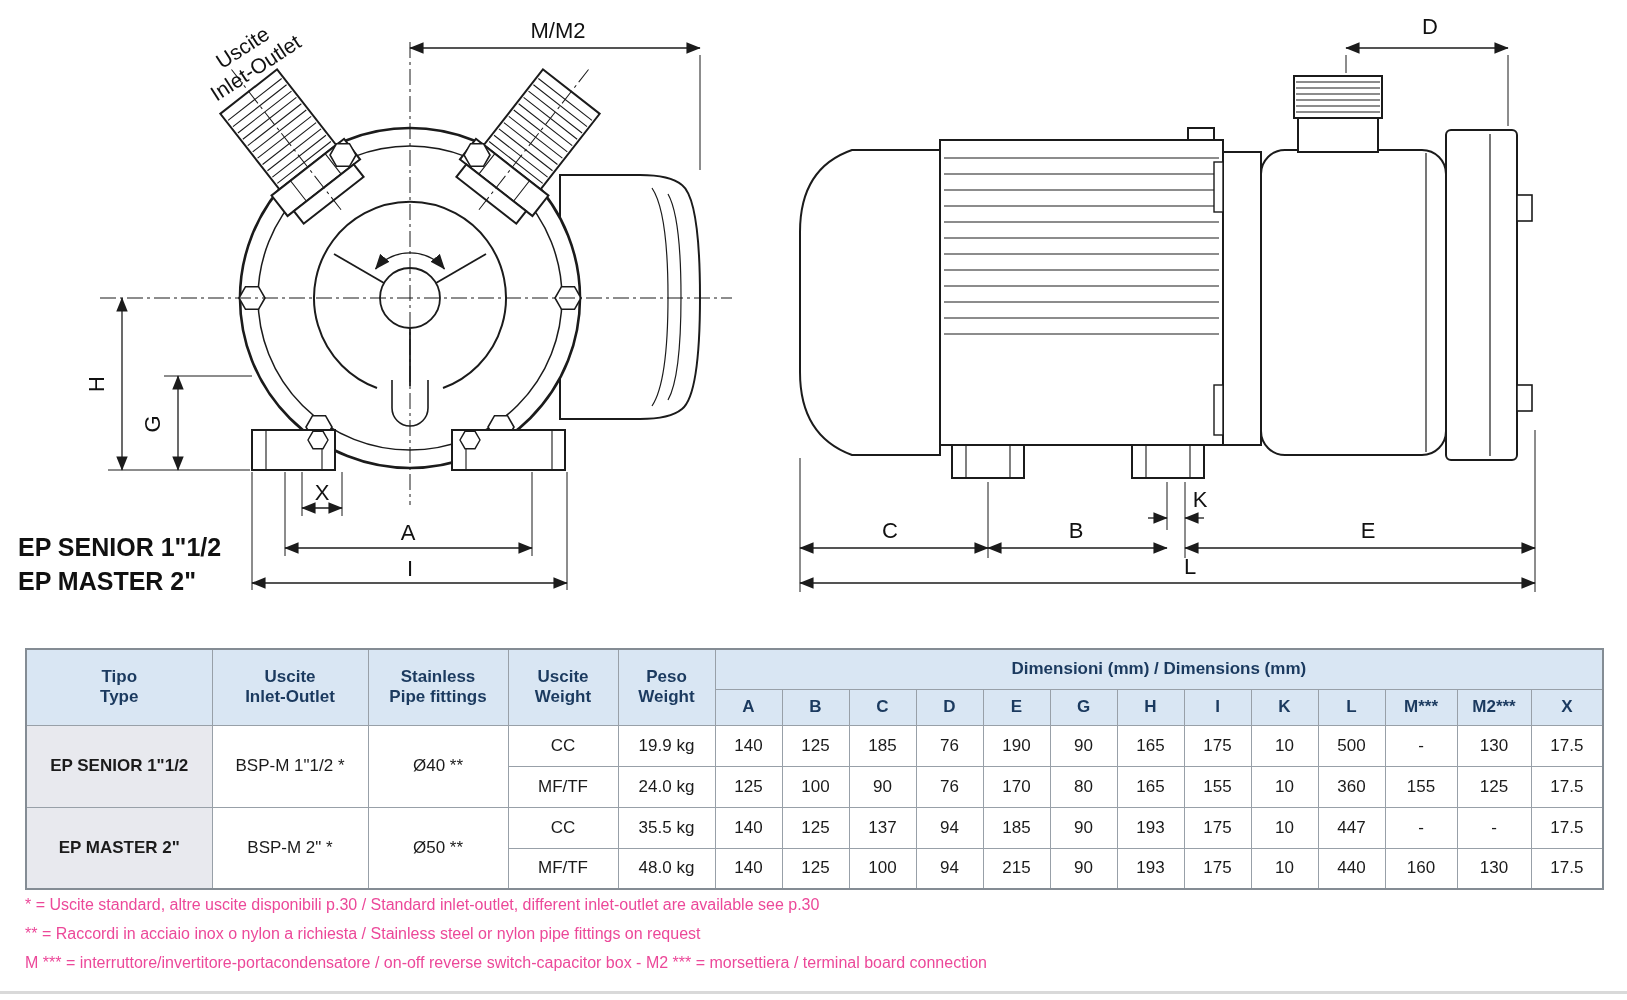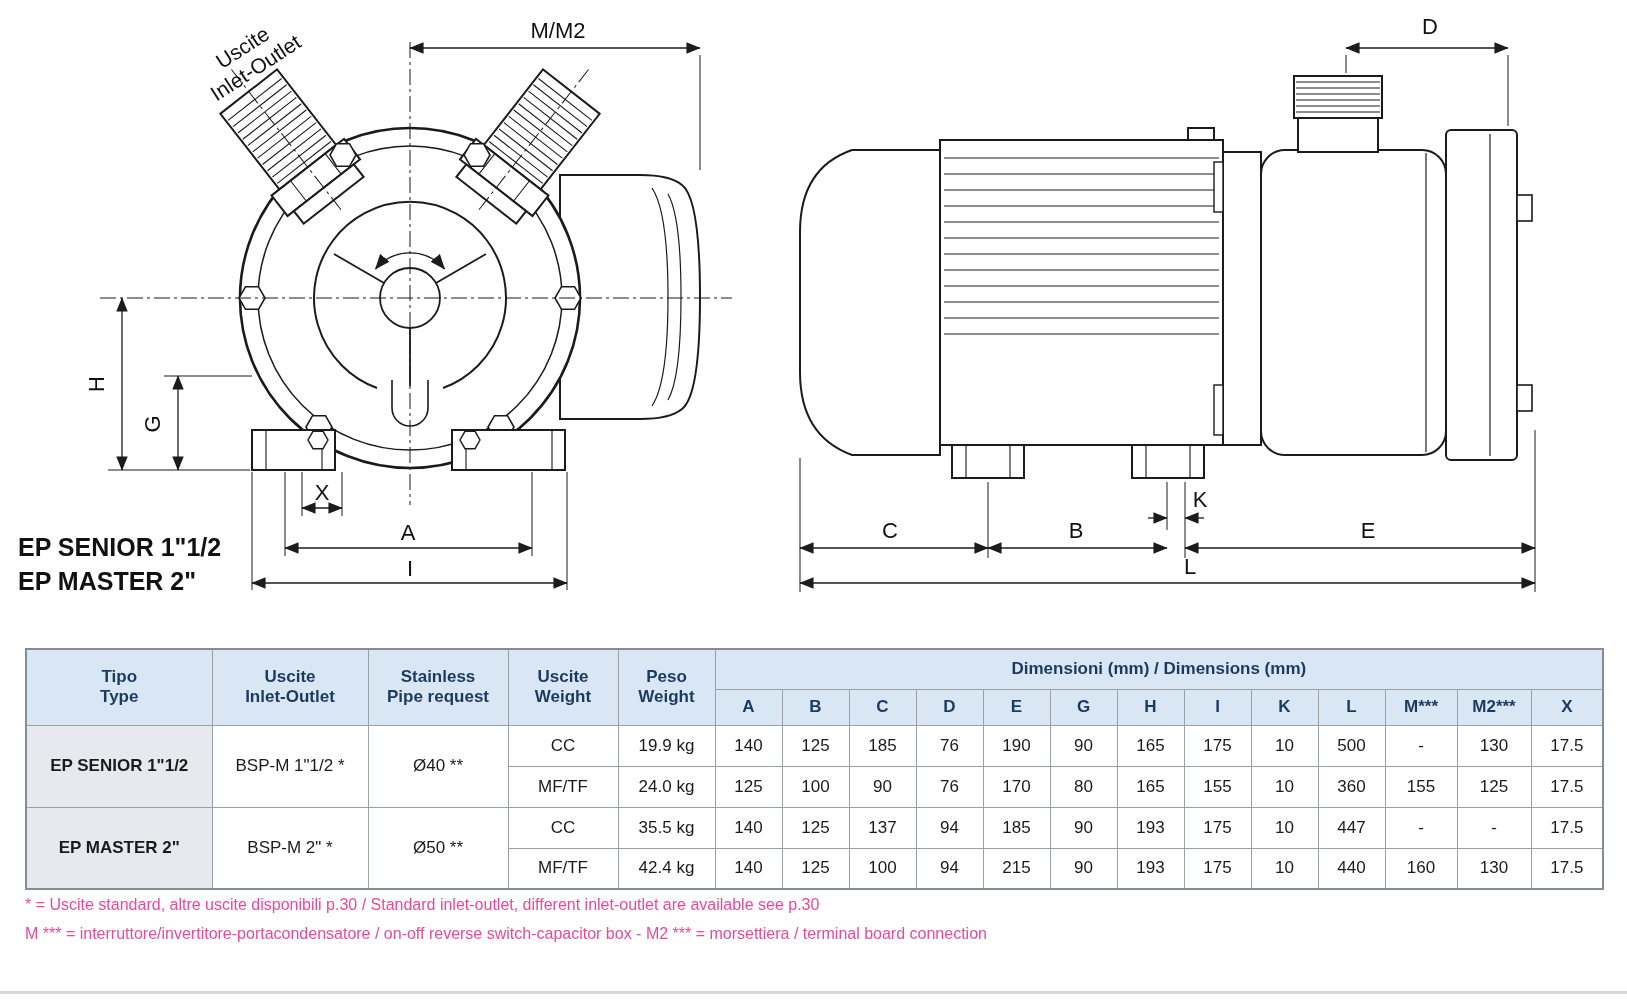--- a/index.html
+++ b/index.html
@@ -230,21 +230,21 @@
       <col style="width:67px">
       <col style="width:67px">
     <col style="width:72px">
       <col style="width:74px">
       <col style="width:72px">
   </colgroup>
   <thead>
     <tr class="h1">
       <th rowspan="2"><span>Tipo</span><br><span>Type</span></th>
       <th rowspan="2"><span>Uscite</span><br><span>Inlet-Outlet</span></th>
-      <th rowspan="2"><span>Stainless</span><br><span>Pipe request</span></th>
+      <th rowspan="2"><span>Stainless</span><br><span>Pipe fittings</span></th>
       <th rowspan="2"><span>Uscite</span><br><span>Weight</span></th>
       <th rowspan="2"><span>Peso</span><br><span>Weight</span></th>
       <th colspan="13">Dimensioni (mm) / Dimensions (mm)</th>
     </tr>
     <tr class="h2">
       <th>A</th>
       <th>B</th>
       <th>C</th>
       <th>D</th>
       <th>E</th>
@@ -311,36 +311,37 @@
       <td>193</td>
       <td>175</td>
       <td>10</td>
       <td>447</td>
       <td>-</td>
       <td>-</td>
       <td>17.5</td>
     </tr>
     <tr>
       <td>MF/TF</td>
-      <td>42.4 kg</td>
+      <td>48.0 kg</td>
       <td>140</td>
       <td>125</td>
       <td>100</td>
       <td>94</td>
       <td>215</td>
       <td>90</td>
       <td>193</td>
       <td>175</td>
       <td>10</td>
       <td>440</td>
       <td>160</td>
       <td>130</td>
       <td>17.5</td>
     </tr>
   </tbody>
 </table>
 
 <div class="footnotes">
   <div>* = Uscite standard, altre uscite disponibili p.30 / Standard inlet-outlet, different inlet-outlet are available see p.30</div>
+  <div>** = Raccordi in acciaio inox o nylon a richiesta / Stainless steel or nylon pipe fittings on request</div>
   <div>M *** = interruttore/invertitore-portacondensatore / on-off reverse switch-capacitor box - M2 *** = morsettiera / terminal board connection</div>
 </div>
 
 <div class="bottom-divider"></div>
 
 </body></html>

